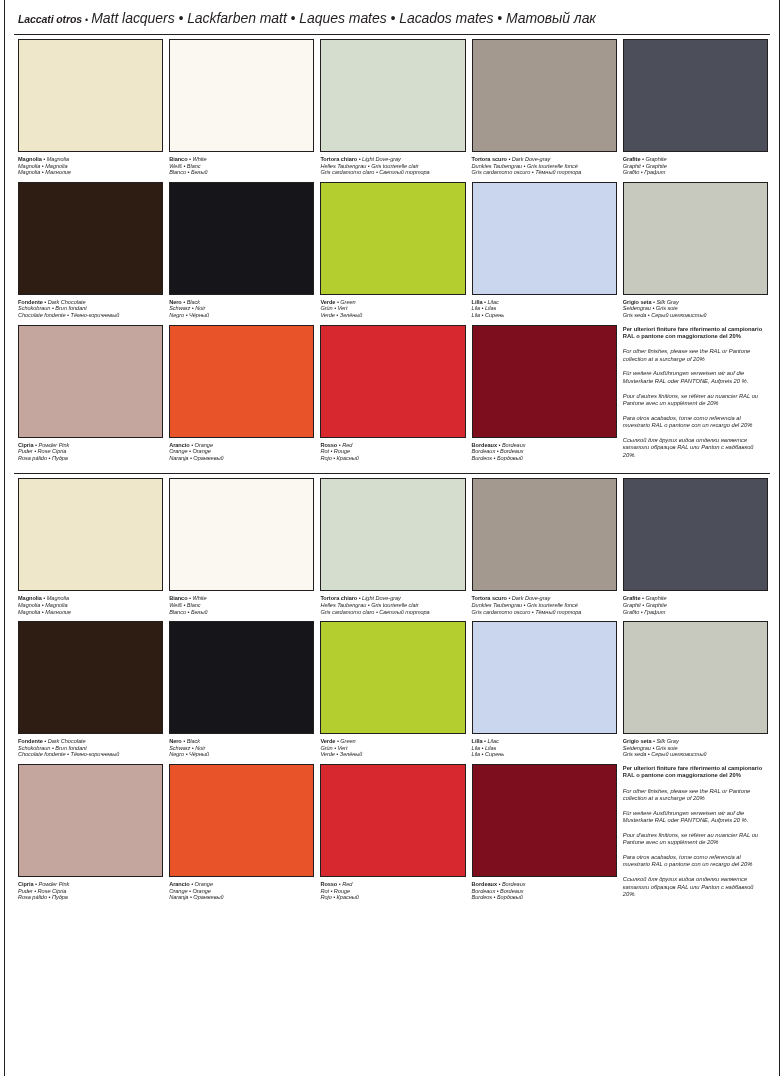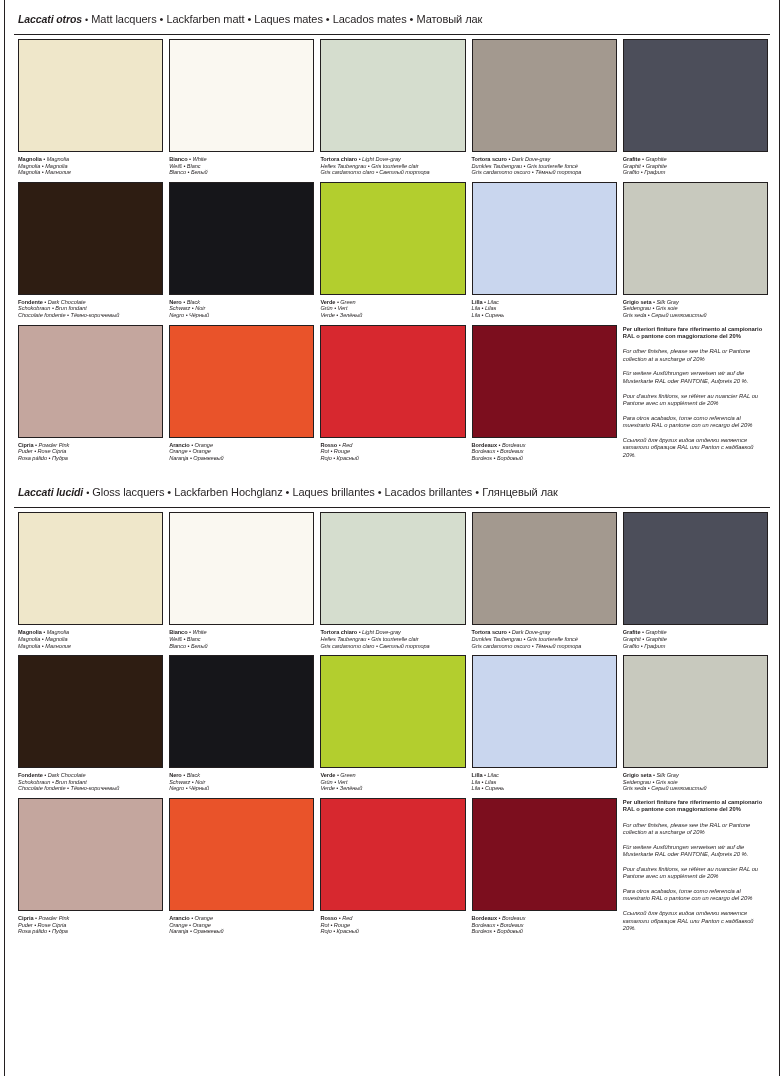--- a/index.html
+++ b/index.html
@@ -44,21 +44,22 @@
     font-weight: bold;
     font-size: 10.5px;
     font-style: italic;
     letter-spacing: -0.1px;
   }
   .section-head .sep {
     font-size: 9px;
     padding: 0 3px;
   }
   .section-head .trans {
-    font-size: 11px;
+    font-size: 14px;
+    font-style: italic;
     letter-spacing: -0.05px;
   }
 
   .section-divider {
     height: 1px;
     background: #231f20;
     margin: 0 2px 0 2px;
   }
   .section-divider.top { margin-bottom: 0; }
 
@@ -248,21 +249,20 @@
             <p>For other finishes, please see the RAL or Pantone collection at a surcharge of 20%</p>
             <p>Für weitere Ausführungen verweisen wir auf die Musterkarte RAL oder PANTONE, Aufpreis 20 %.</p>
             <p>Pour d'autres finitions, se référer au nuancier RAL ou Pantone avec un supplément de 20%</p>
             <p>Para otros acabados, tome como referencia al muestrario RAL o pantone con un recargo del 20%</p>
             <p class="last">Ссылкой для других видов отделки является каталоги образцов RAL или Panton с надбавкой 20%.</p>
           </div>
         </div>
       </div>
     </div>
     <div class="section">
-      <div class="section-head"><span class="title">Laccati lucidi</span><span class="sep">•</span><span class="trans">Gloss lacquers • Lackfarben Hochglanz • Laques brillantes • Lacados brillantes • Глянцевый лак</span></div>
       <div class="section-divider top"></div>
       <div class="grid">
         <div class="cell">
           <div class="swatch" style="background: rgb(239, 231, 202);"></div>
           <div class="labels">
             <span class="ln"><span class="it-name">Magnolia</span><span> • Magnolia</span></span>
             <span class="ln">Magnolia • Magnolia</span>
             <span class="ln">Magnolia • Магнолия</span>
           </div>
         </div>

